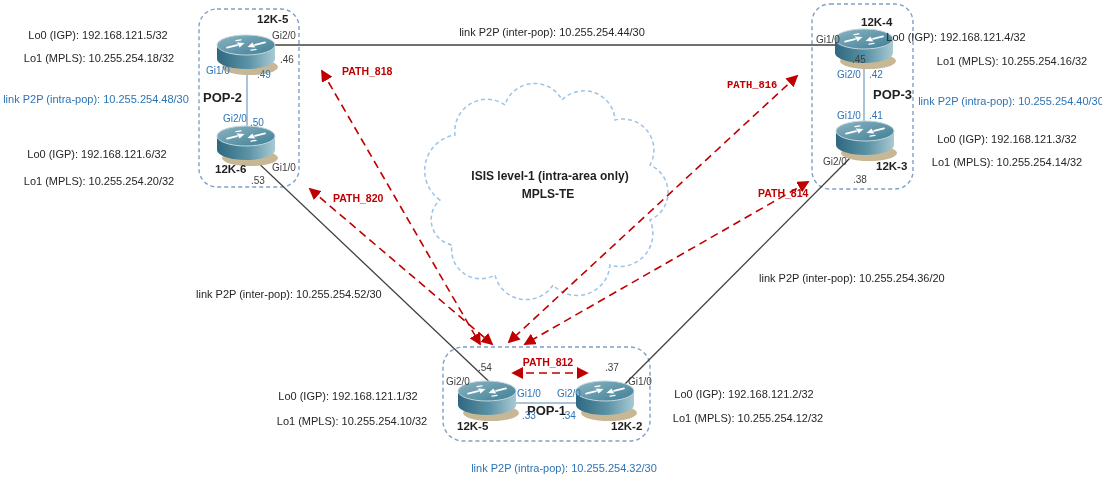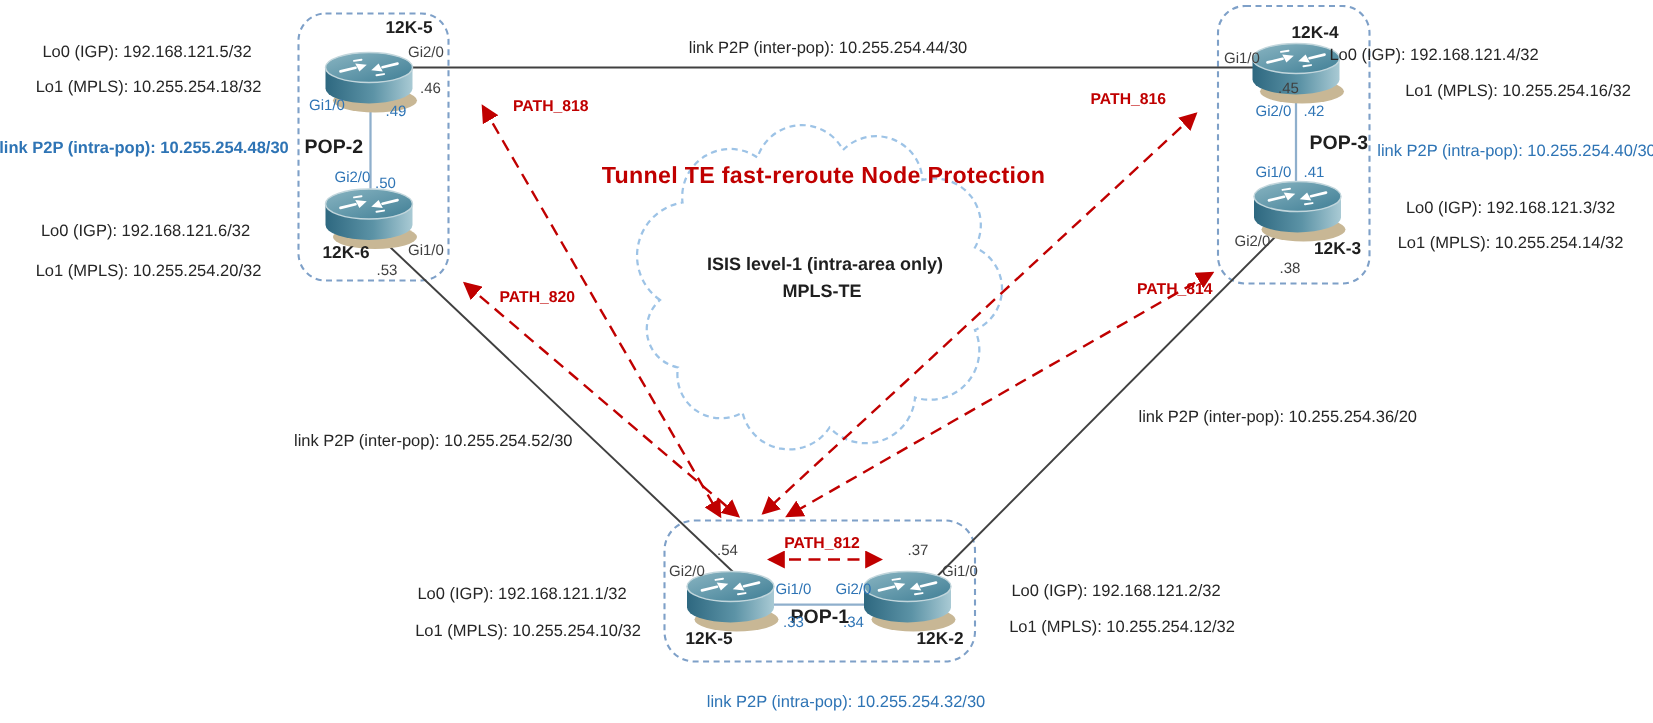--- a/index.html
+++ b/index.html
@@ -78,34 +78,33 @@
 
     <g stroke="#C00000" stroke-width="1.6" stroke-dasharray="8 5" fill="none">
       <line x1="322" y1="71" x2="480" y2="344" marker-start="url(#ah)" marker-end="url(#ah)"></line>
       <line x1="310" y1="189" x2="492" y2="344" marker-start="url(#ah)" marker-end="url(#ah)"></line>
       <line x1="797" y1="76" x2="509" y2="342" marker-start="url(#ah)" marker-end="url(#ah)"></line>
       <line x1="808" y1="182" x2="525" y2="344" marker-start="url(#ah)" marker-end="url(#ah)"></line>
       <line x1="513" y1="373" x2="587" y2="373" marker-start="url(#ah)" marker-end="url(#ah)"></line>
     </g>
   </svg>
 
-  <div class="lbl title ctr" style="left:549px;top:110px;">Tunnel TE fast-reroute Node Protection</div>
   <div class="lbl cloudtxt ctr" style="left:550px;top:170px;">ISIS level-1 (intra-area only)</div>
   <div class="lbl cloudtxt ctr" style="left:526px;top:188px;padding-left:44px;">MPLS-TE</div>
 
   <div class="lbl ctr" style="left:552px;top:27px;">link P2P (inter-pop): 10.255.254.44/30</div>
   <div class="lbl" style="left:196px;top:289px;">link P2P (inter-pop): 10.255.254.52/30</div>
   <div class="lbl" style="left:759px;top:273px;">link P2P (inter-pop): 10.255.254.36/20</div>
-  <div class="lbl blue ctr" style="left:96px;top:94px;font-weight:bold;">link P2P (intra-pop): 10.255.254.48/30</div>
+  <div class="lbl blue ctr" style="left:96px;top:94px;">link P2P (intra-pop): 10.255.254.48/30</div>
   <div class="lbl blue ctr" style="left:1011px;top:96px;">link P2P (intra-pop): 10.255.254.40/30</div>
   <div class="lbl blue ctr" style="left:564px;top:463px;">link P2P (intra-pop): 10.255.254.32/30</div>
 
   <div class="lbl pathlbl" style="left:342px;top:66px;">PATH_818</div>
   <div class="lbl pathlbl" style="left:333px;top:193px;">PATH_820</div>
-  <div class="lbl pathlbl" style="left:727px;top:61px;">PATH_816</div>
+  <div class="lbl pathlbl" style="left:727px;top:80px;font-family:Liberation Mono, monospace;">PATH_816</div>
   <div class="lbl pathlbl" style="left:727px;top:188px;padding-left:31px;">PATH_814</div>
   <div class="lbl pathlbl ctr" style="left:548px;top:357px;">PATH_812</div>
 
   <div class="lbl rname" style="left:235px;top:14px;margin-left:22px;">12K-5</div>
   <div class="lbl pname" style="left:203px;top:91px;">POP-2</div>
   <div class="lbl rname" style="left:215px;top:164px;">12K-6</div>
   <div class="lbl ifc" style="left:272px;top:31px;">Gi2/0</div>
   <div class="lbl ifc" style="left:280px;top:55px;">.46</div>
   <div class="lbl ifcb" style="left:206px;top:66px;">Gi1/0</div>
   <div class="lbl ifcb" style="left:257px;top:70px;">.49</div>

